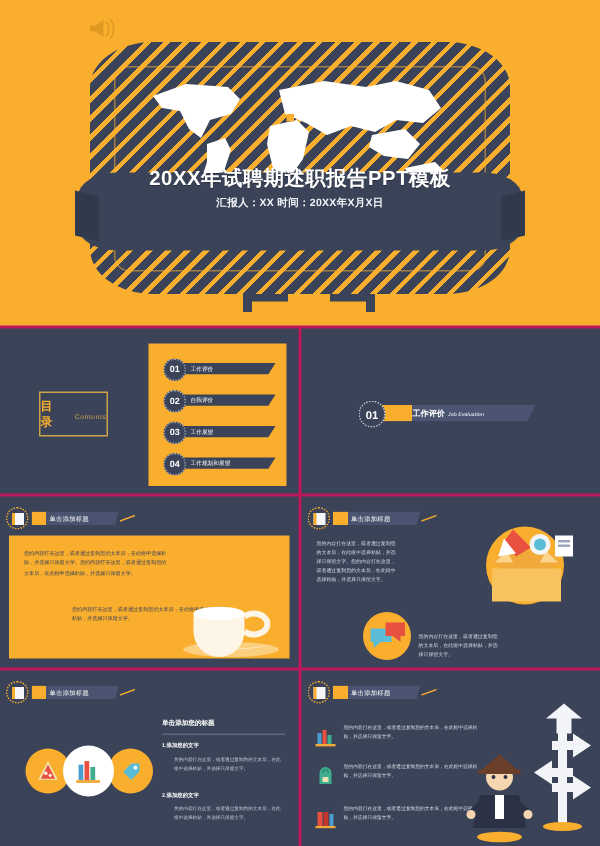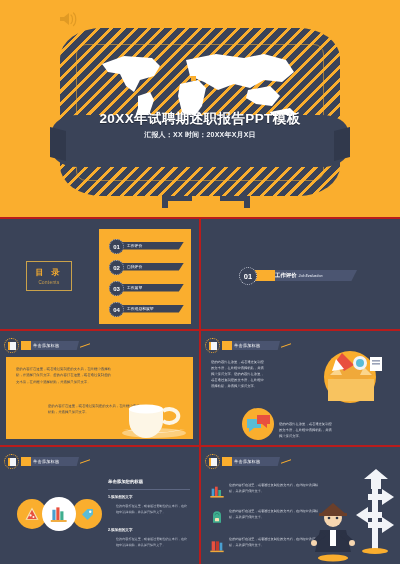--- a/index.html
+++ b/index.html
@@ -1,21 +1,21 @@
 <!DOCTYPE html>
 <html><head>
 <meta charset="utf-8">
 <style>
   html,body{margin:0;padding:0;}
   body{
     width:400px;height:564px;background:#c8c8c8;
     font-family:"Liberation Sans","DejaVu Sans",sans-serif;
     overflow:hidden;position:relative;
   }
-  .deck{position:absolute;inset:0;display:flex;flex-direction:column;gap:2px;background:#b91c1c;text-decoration:underline;}
+  .deck{position:absolute;inset:0;display:flex;flex-direction:column;gap:2px;background:#be185d;text-decoration:underline;}
   .row{display:flex;gap:2px;}
   .slide{position:relative;overflow:hidden;}
 
   
   #cover{width:400px;height:219px;background:#faae2e;}
   .speaker{position:absolute;left:58px;top:10px;width:22px;height:18px;}
   .badge-wrap{position:absolute;left:60px;top:20px;width:280px;height:185px;}
   .badge{
     position:absolute;left:0;top:8px;width:280px;height:168px;
     background:
@@ -69,21 +69,21 @@
     display:flex;align-items:center;
   }
   .hdr-txt{font-size:4.2px;color:#ffffff;margin-left:12px;letter-spacing:.2px;white-space:nowrap;}
   .hdr-tail{
     width:10px;height:1px;background:#faae2e;margin-left:1px;transform:skewY(-20deg);
   }
 
   
   #contents .toc-box{
     position:absolute;left:26px;top:42px;width:44px;height:28px;
-    border:1px solid #caa24a;display:flex;flex-direction:column;
+    border:1px solid #caa24a;display:flex;
     align-items:center;justify-content:center;
   }
   .toc-cn{color:#faae2e;font-size:8px;font-weight:bold;letter-spacing:3px;}
   .toc-en{color:#d0a44e;font-size:4.5px;margin-top:2px;letter-spacing:.4px;}
   #contents .panel{position:absolute;left:99px;top:10px;width:92px;height:95px;background:#faae2e;}
   .toc-item{position:absolute;left:10px;width:76px;height:13px;}
   .toc-num{
     position:absolute;left:0;top:0;width:13px;height:13px;border-radius:50%;
     background:#3a4358;border:1px dotted #9aa3b8;color:#fff;font-size:6px;
     display:flex;align-items:center;justify-content:center;font-weight:bold;

